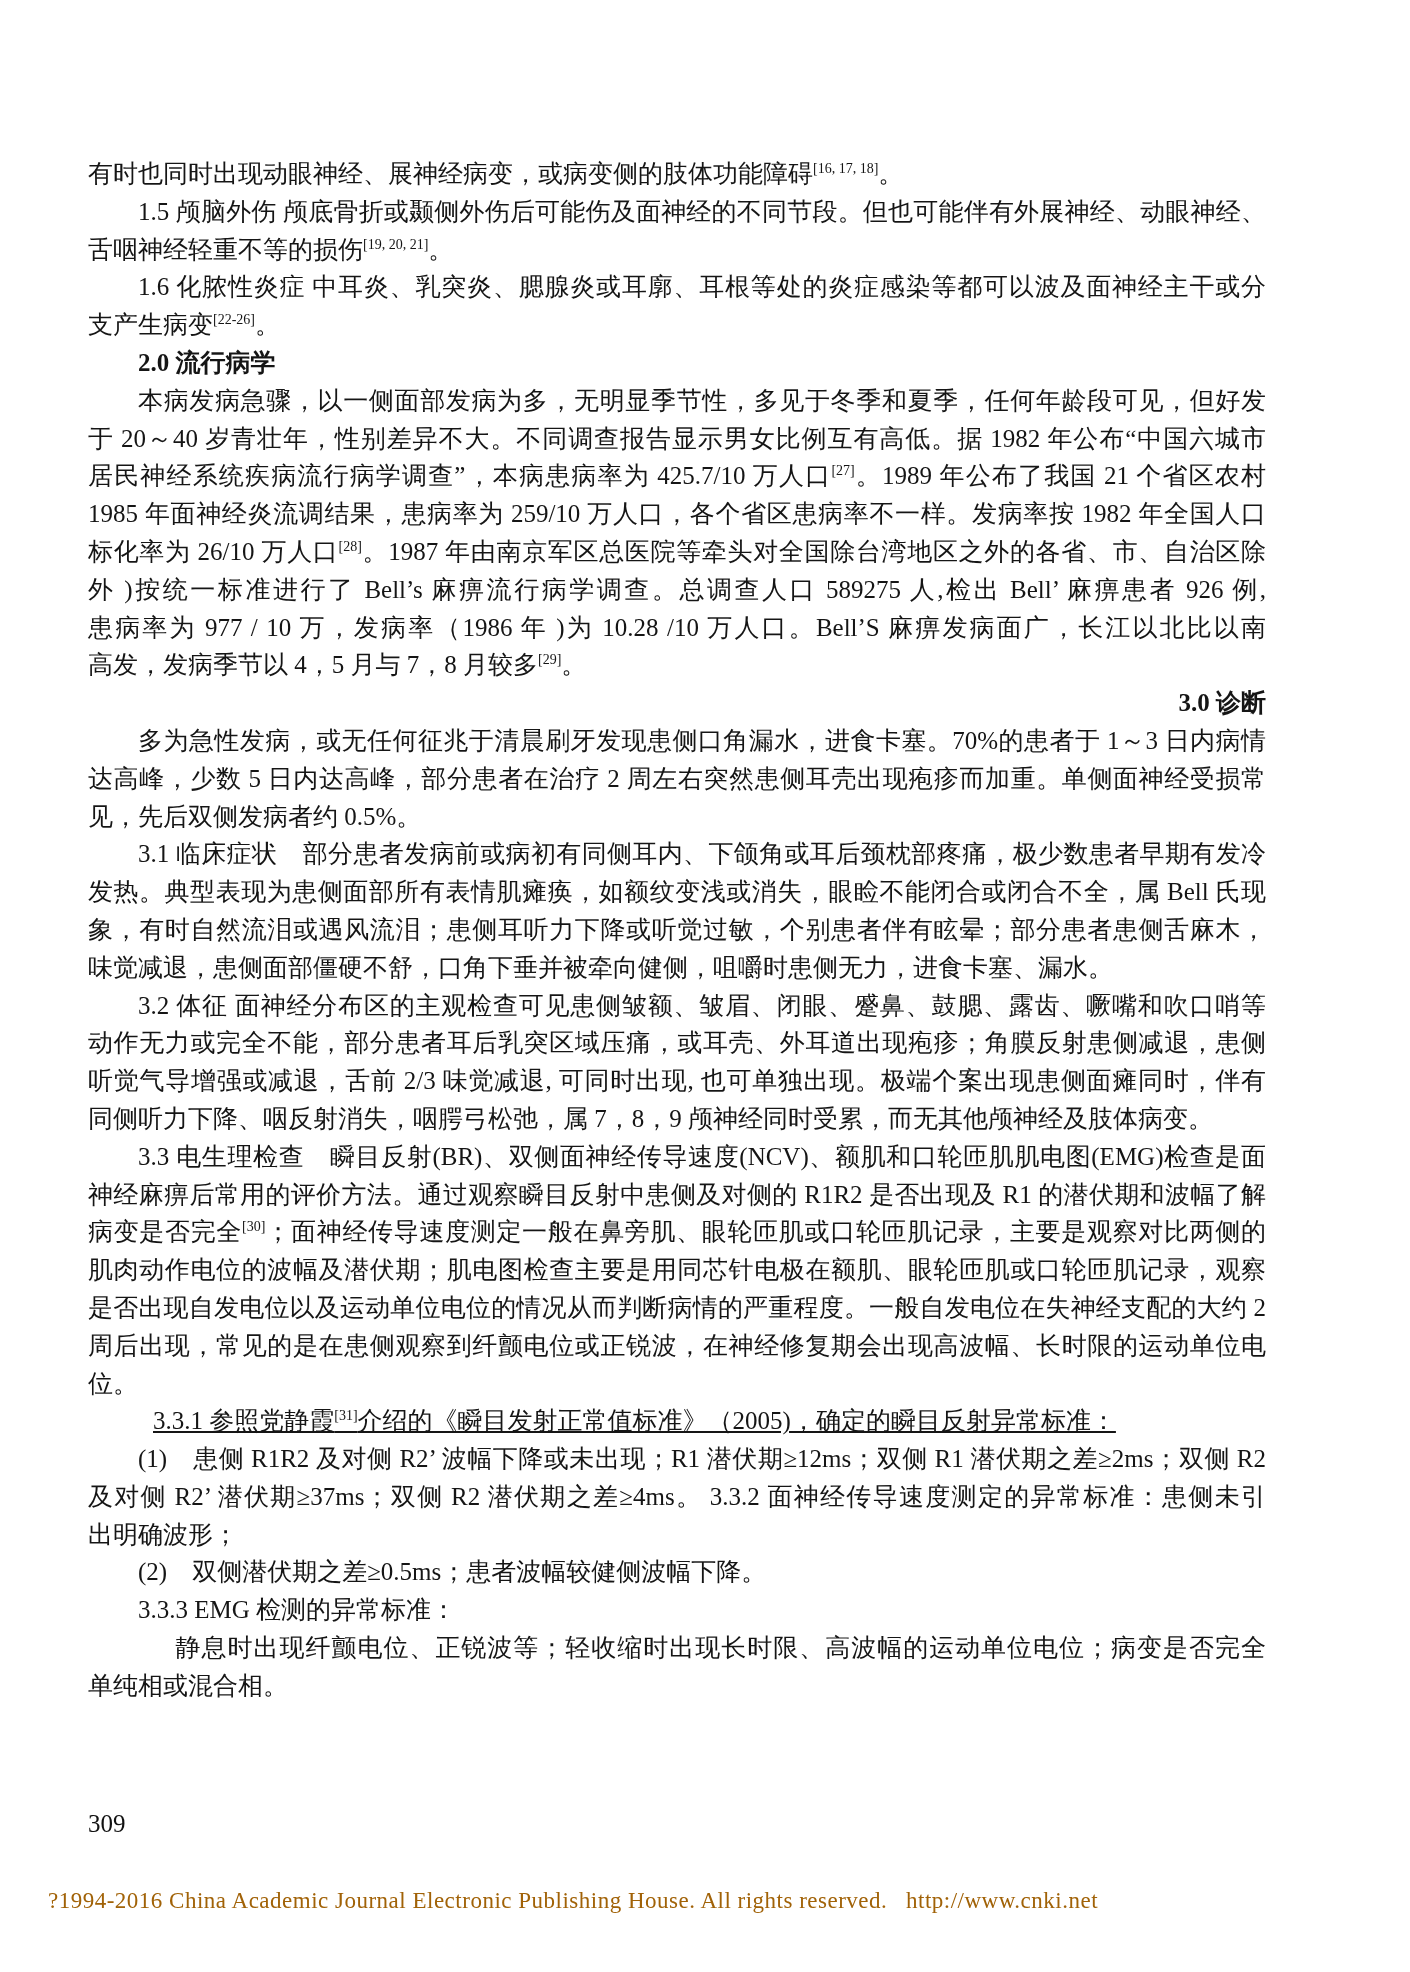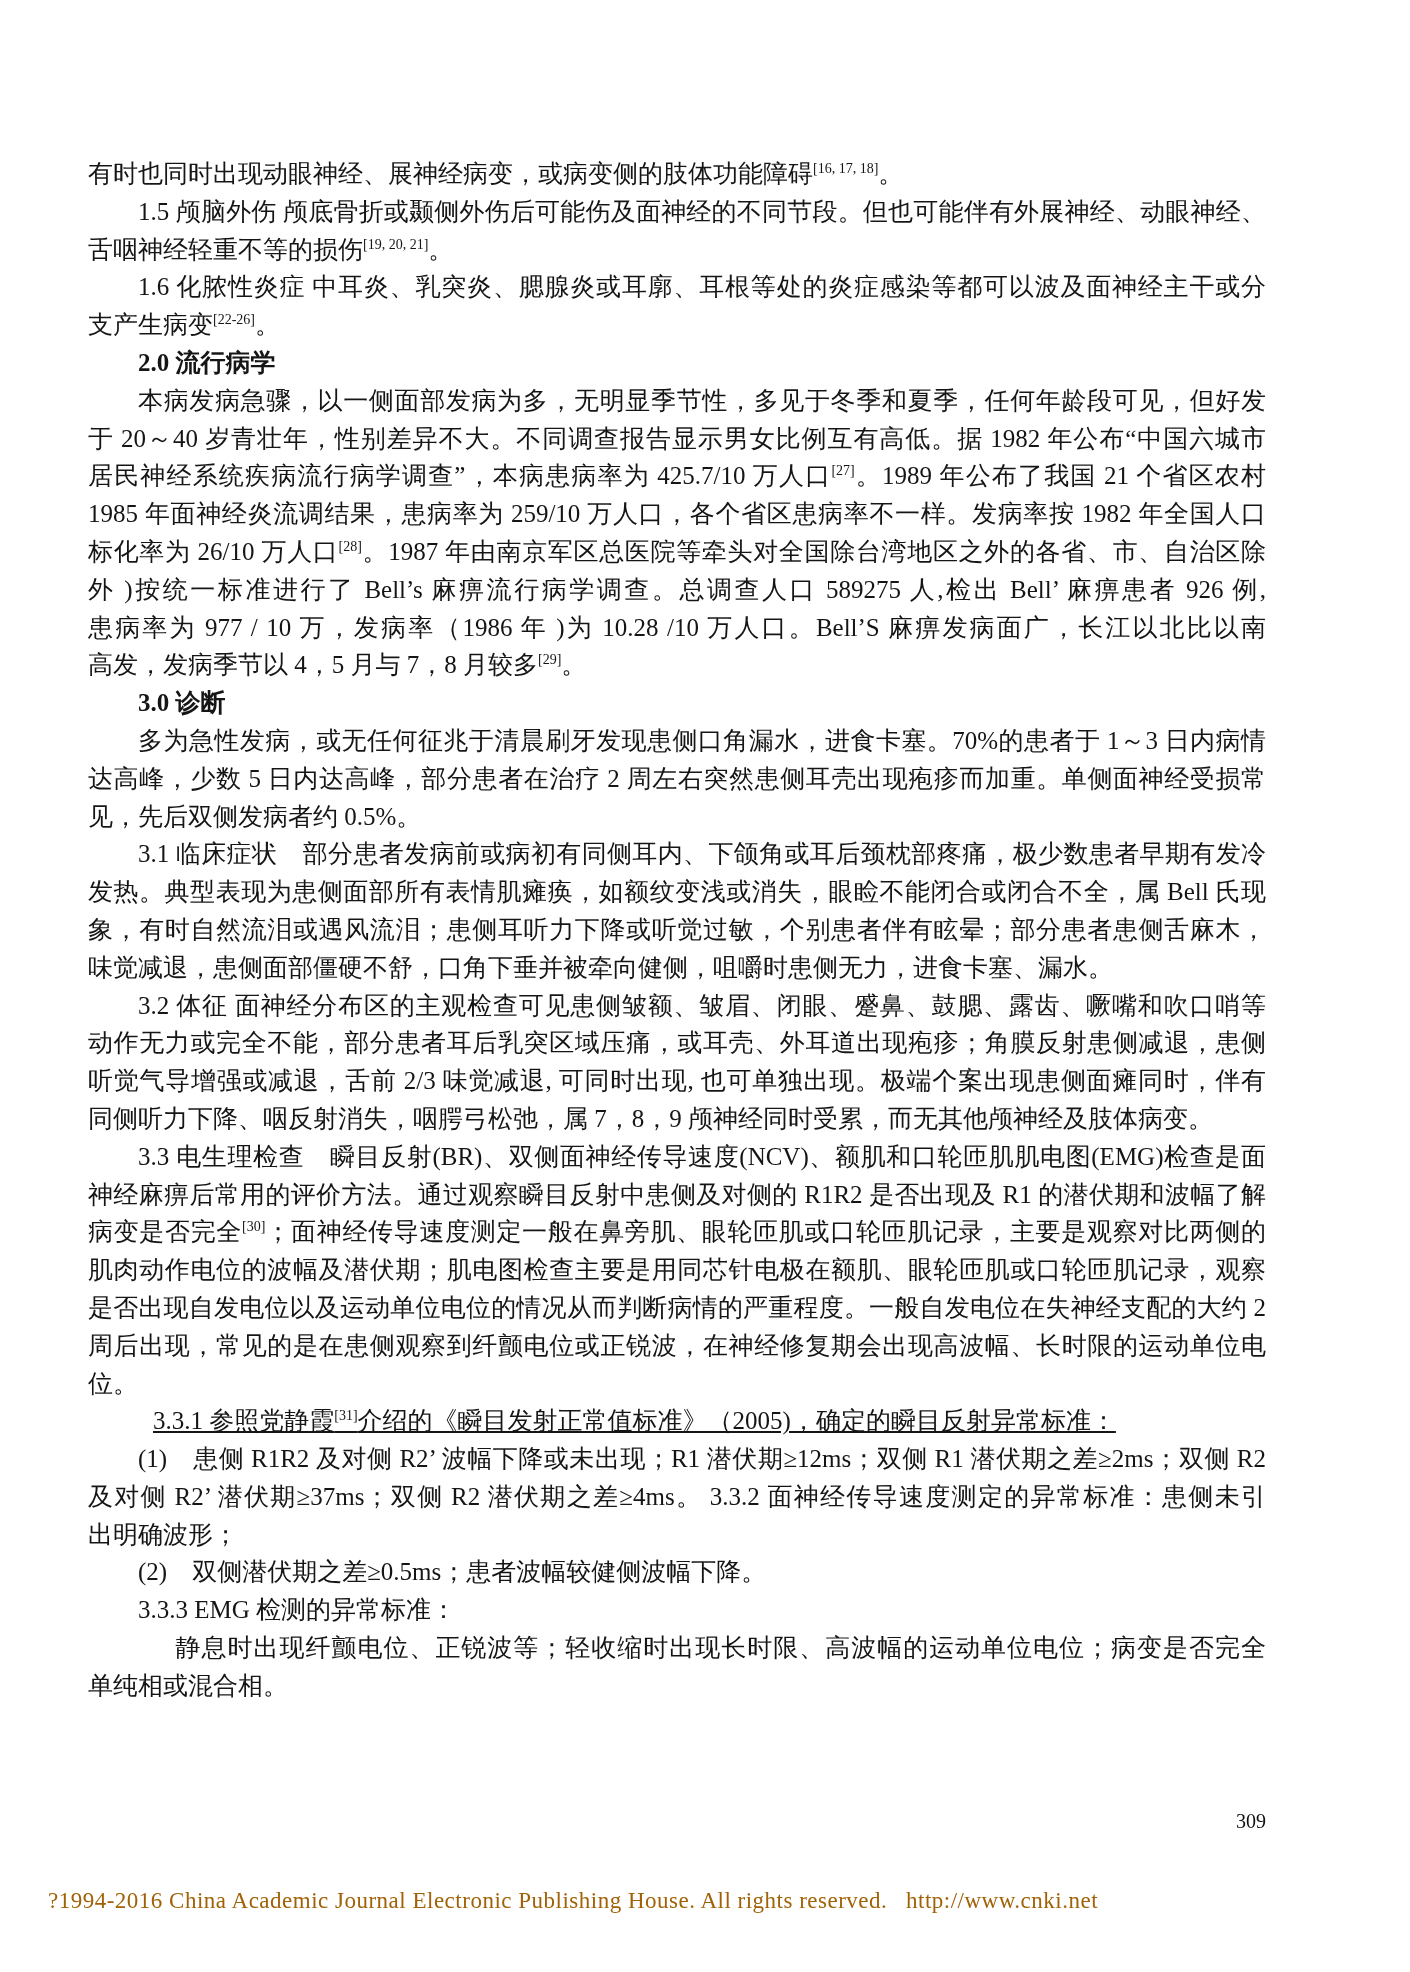--- a/index.html
+++ b/index.html
@@ -38,22 +38,22 @@
     font-size: 14px;
     line-height: 0;
     vertical-align: super;
     letter-spacing: 0;
   }
   .page-number {
     position: absolute;
     left: 88px;
     top: 1810px;
     width: 1178px;
-    text-align: right;
-    font-size: 20px;
+    text-align: left;
+    font-size: 25px;
     color: #111111;
   }
   .footer-watermark {
     position: absolute;
     left: 48px;
     top: 1888px;
     font-size: 23px;
     color: #a16207;
     white-space: pre;
     letter-spacing: 0.5px;
@@ -71,21 +71,21 @@
       <div class="line"><span>支产生病变</span><sup>[22-26]</sup><span>。</span></div>
       <div class="line bold" style="padding-left: 2em;"><span>2.0 流行病学</span></div>
       <div class="line just" style="padding-left: 2em;"><span>本病发病急骤，以一侧面部发病为多，无明显季节性，多见于冬季和夏季，任何年龄段可见，但好发</span></div>
       <div class="line just"><span>于 20～40 岁青壮年，性别差异不大。不同调查报告显示男女比例互有高低。据 1982 年公布“中国六城市</span></div>
       <div class="line just"><span>居民神经系统疾病流行病学调查”，本病患病率为 425.7/10 万人口</span><sup>[27]</sup><span>。1989 年公布了我国 21 个省区农村</span></div>
       <div class="line just"><span>1985 年面神经炎流调结果，患病率为 259/10 万人口，各个省区患病率不一样。发病率按 1982 年全国人口</span></div>
       <div class="line just"><span>标化率为 26/10 万人口</span><sup>[28]</sup><span>。1987 年由南京军区总医院等牵头对全国除台湾地区之外的各省、市、自治区除</span></div>
       <div class="line just"><span>外 )按统一标准进行了 Bell’s 麻痹流行病学调查。总调查人口 589275 人,检出 Bell’ 麻痹患者 926 例,</span></div>
       <div class="line just"><span>患病率为 977 / 10 万，发病率（1986 年 )为 10.28 /10 万人口。Bell’S 麻痹发病面广，长江以北比以南</span></div>
       <div class="line"><span>高发，发病季节以 4，5 月与 7，8 月较多</span><sup>[29]</sup><span>。</span></div>
-      <div class="line bold" style="padding-left: 2em;"><span>3.0 诊断</span></div>
+      <div class="line bold" style="padding-left: 2em; text-align: right;"><span>3.0 诊断</span></div>
       <div class="line just" style="padding-left: 2em;"><span>多为急性发病，或无任何征兆于清晨刷牙发现患侧口角漏水，进食卡塞。70%的患者于 1～3 日内病情</span></div>
       <div class="line just"><span>达高峰，少数 5 日内达高峰，部分患者在治疗 2 周左右突然患侧耳壳出现疱疹而加重。单侧面神经受损常</span></div>
       <div class="line"><span>见，先后双侧发病者约 0.5%。</span></div>
       <div class="line just" style="padding-left: 2em;"><span>3.1 临床症状　部分患者发病前或病初有同侧耳内、下颌角或耳后颈枕部疼痛，极少数患者早期有发冷</span></div>
       <div class="line just"><span>发热。典型表现为患侧面部所有表情肌瘫痪，如额纹变浅或消失，眼睑不能闭合或闭合不全，属 Bell 氏现</span></div>
       <div class="line just"><span>象，有时自然流泪或遇风流泪；患侧耳听力下降或听觉过敏，个别患者伴有眩晕；部分患者患侧舌麻木，</span></div>
       <div class="line"><span>味觉减退，患侧面部僵硬不舒，口角下垂并被牵向健侧，咀嚼时患侧无力，进食卡塞、漏水。</span></div>
       <div class="line just" style="padding-left: 2em;"><span>3.2 体征 面神经分布区的主观检查可见患侧皱额、皱眉、闭眼、蹙鼻、鼓腮、露齿、噘嘴和吹口哨等</span></div>
       <div class="line just"><span>动作无力或完全不能，部分患者耳后乳突区域压痛，或耳壳、外耳道出现疱疹；角膜反射患侧减退，患侧</span></div>
       <div class="line just"><span>听觉气导增强或减退，舌前 2/3 味觉减退, 可同时出现, 也可单独出现。极端个案出现患侧面瘫同时，伴有</span></div>

